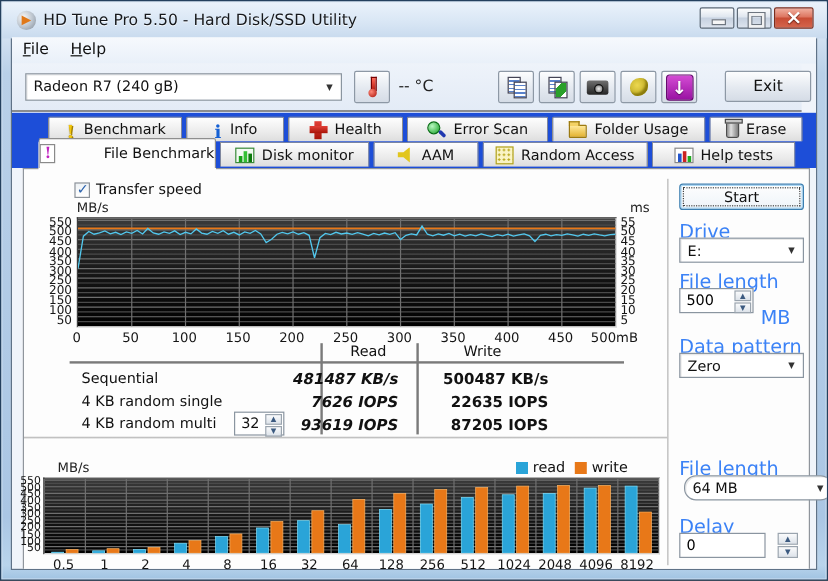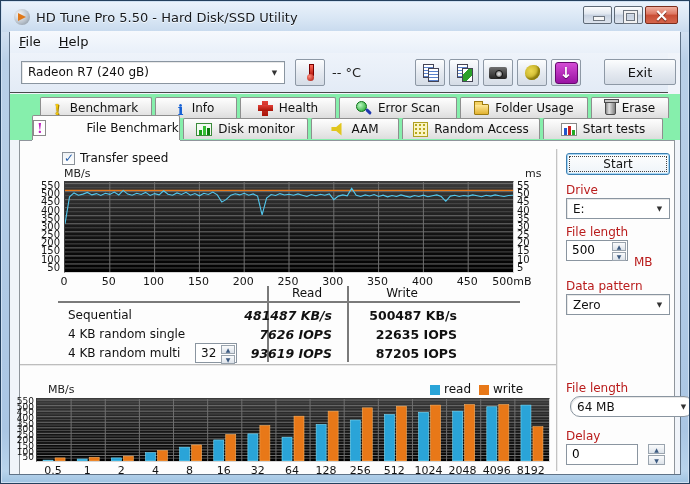--- a/index.html
+++ b/index.html
@@ -77,21 +77,21 @@
   .disk-monitor-icon{width:16px;height:13px;background-color:#f2faf2;border:1px solid #3a8a3a;
     background-image:linear-gradient(#18a018,#18a018),linear-gradient(#34c034,#34c034),linear-gradient(#0c7a0c,#0c7a0c);
     background-size:3px 5px,3px 9px,3px 7px;background-position:2px bottom,6px bottom,10px bottom;background-repeat:no-repeat;}
   .aam-icon{width:14px;height:13px;background:#e2c61e;clip-path:polygon(0 34%,34% 34%,72% 0,72% 100%,34% 66%,0 66%);}
   .random-access-icon{width:15px;height:15px;background-color:#faf4c4;border:1px solid #b0a020;
     background-image:radial-gradient(#b8a81c 1px,transparent 1px);background-size:4px 4px;}
   .extra-tests-icon{width:16px;height:13px;background-color:#fff;border:1px solid #888;
     background-image:linear-gradient(#2255cc,#2255cc),linear-gradient(#cc2222,#cc2222),linear-gradient(#22aa22,#22aa22);
     background-size:3px 7px,3px 9px,3px 5px;background-position:2px bottom,6px bottom,10px bottom;background-repeat:no-repeat;}
   
-  .tabstrip{position:absolute;left:0;top:89px;right:0;height:46px;background:#86efac;}
+  .tabstrip{position:absolute;left:0;top:89px;right:0;height:46px;background:#1d4ed8;text-align:center;}
   .tabrow{position:absolute;display:flex;gap:3px;}
   .tabrow1{left:30px;top:3px;}
   .tabrow2{left:22px;top:24px;}
   .tab{height:21px;border:1px solid #8e8e8e;border-bottom:none;border-radius:2px 2px 0 0;
     background:linear-gradient(#fefefe,#e8e8e8 70%,#ddd);display:flex;align-items:center;justify-content:center;gap:6px;
     font-size:12px;color:#111;cursor:default;}
   .tab.active{height:25px;margin-top:-3px;background:#fdfdfd;position:relative;z-index:5;box-shadow:0 2px 0 #fdfdfd;gap:40px;}
   
   .panel{position:absolute;left:9px;top:135px;width:656px;bottom:0;background:#fdfdfd;border:1px solid #8f959c;border-bottom:none;z-index:2;}
   .checkbox{position:absolute;display:flex;align-items:center;gap:5px;font-size:12px;color:#111;cursor:default;}
@@ -121,21 +121,21 @@
   .sp-btns{position:absolute;right:1px;top:1px;bottom:1px;width:14px;display:flex;flex-direction:column;gap:1px;}
   .sp-btn{flex:1;background:linear-gradient(#fafbfc,#dde3ea);border:1px solid #9aa4ae;display:flex;align-items:center;justify-content:center;}
   .sp-btn::before{font-size:6px;color:#3c5a80;}
   .sp-up::before{content:"\25B2";}
   .sp-down::before{content:"\25BC";}
   .divider-h{position:absolute;height:2px;background:linear-gradient(#a8a8a8,#fff);}
   .divider-v{position:absolute;width:2px;background:linear-gradient(90deg,#b0b0b0,#fff);}
   .legend{position:absolute;display:flex;align-items:center;gap:8px;font-size:12px;color:#111;}
   .sw{width:10px;height:10px;display:inline-block;margin-right:4px;vertical-align:middle;}
   
-  .side-label{position:absolute;font-size:12px;color:#b91c1c;}
+  .side-label{position:absolute;font-size:16px;color:#3b82f6;}
   .start-btn{position:absolute;left:546px;top:12px;width:104px;height:22px;background:linear-gradient(#fefefe,#eef4f9);
     border:1px solid #3c7fb1;border-radius:3px;box-shadow:0 0 0 1px #a9d7f5 inset;outline:1px dotted #444;outline-offset:-4px;
     font-size:12px;color:#111;display:flex;align-items:center;justify-content:center;cursor:default;}
   .delay-sp{position:absolute;left:628px;width:17px;height:10px;background:linear-gradient(#fafbfc,#dde3ea);border:1px solid #9aa4ae;display:flex;align-items:center;justify-content:center;}
   .delay-sp::before{font-size:6px;color:#3c5a80;}
 </style>
 </head>
 <body>
 
 <div class="window">
@@ -226,21 +226,21 @@
           <div class="tab" style="width: 88px;">
             <span class="icon aam-icon"></span>
             <span>AAM</span>
           </div>
           <div class="tab" style="width: 138px;">
             <span class="icon random-access-icon"></span>
             <span>Random Access</span>
           </div>
           <div class="tab" style="width: 120px;">
             <span class="icon extra-tests-icon"></span>
-            <span>Start tests</span>
+            <span>Help tests</span>
           </div>
         </div>
     </div>
 
     <div class="panel">
 
       <div class="checkbox" style="left:42px;top:10px;">
         <span class="cb-box"></span>
         <span>Transfer speed</span>
       </div>

